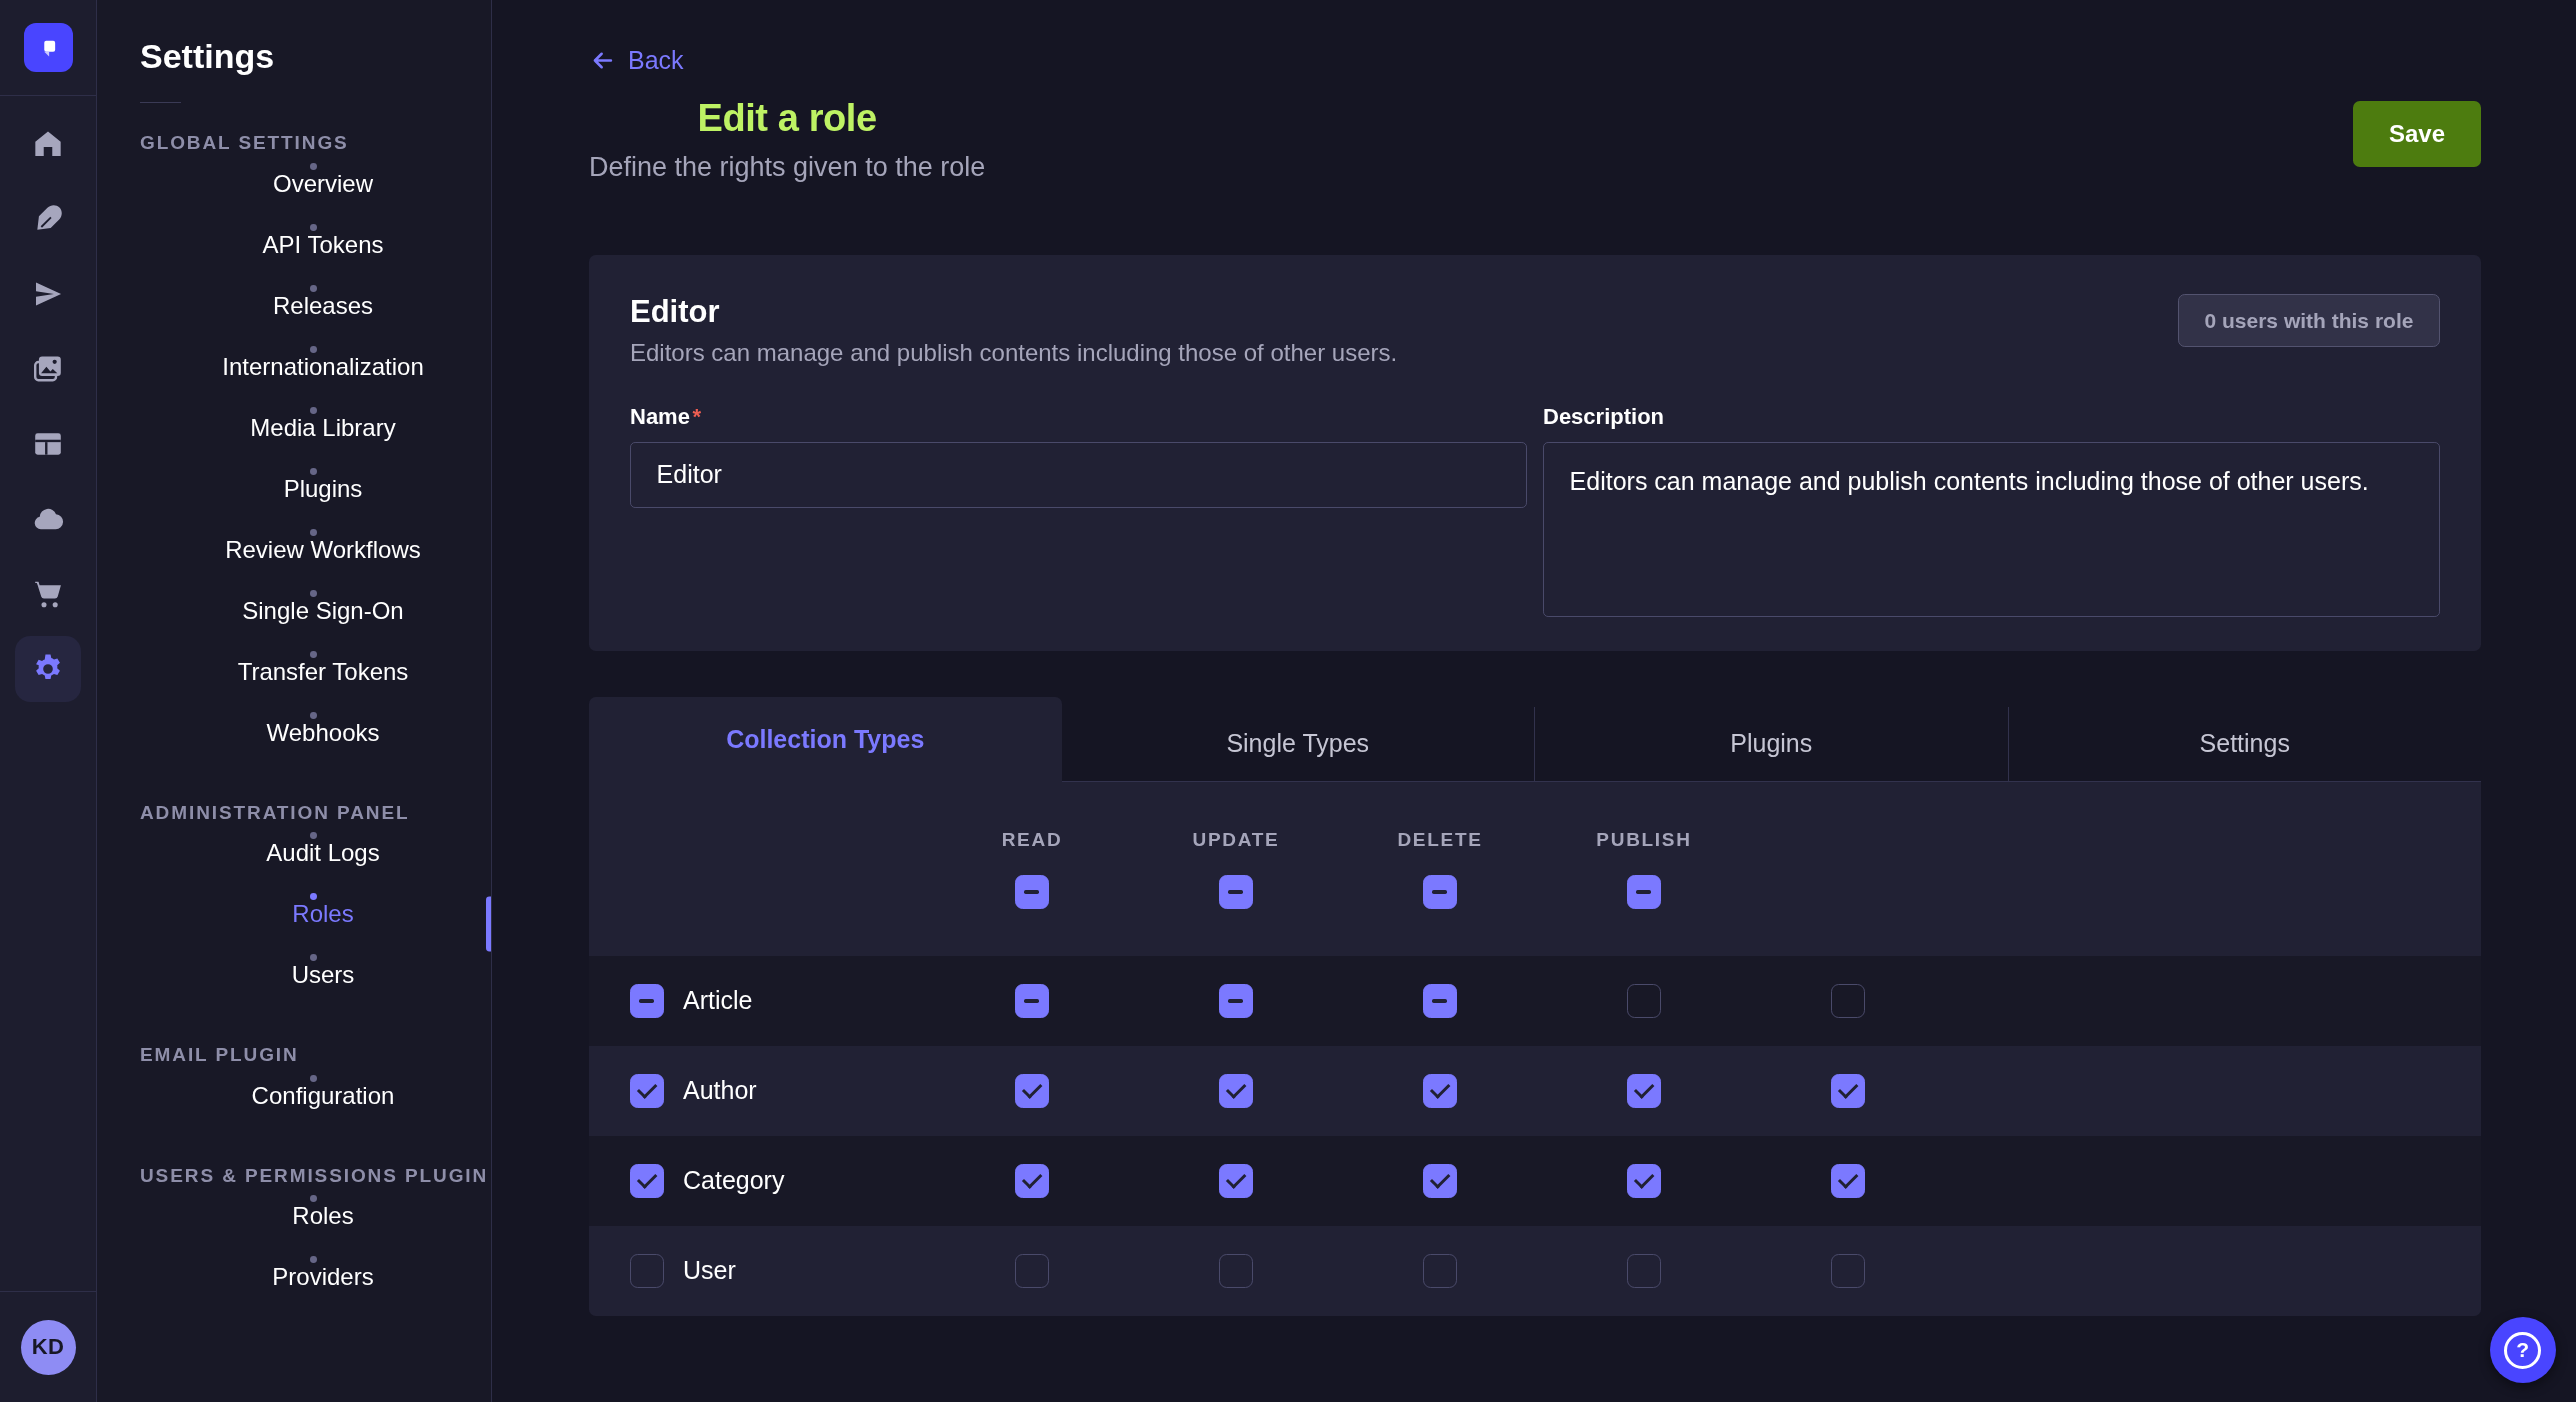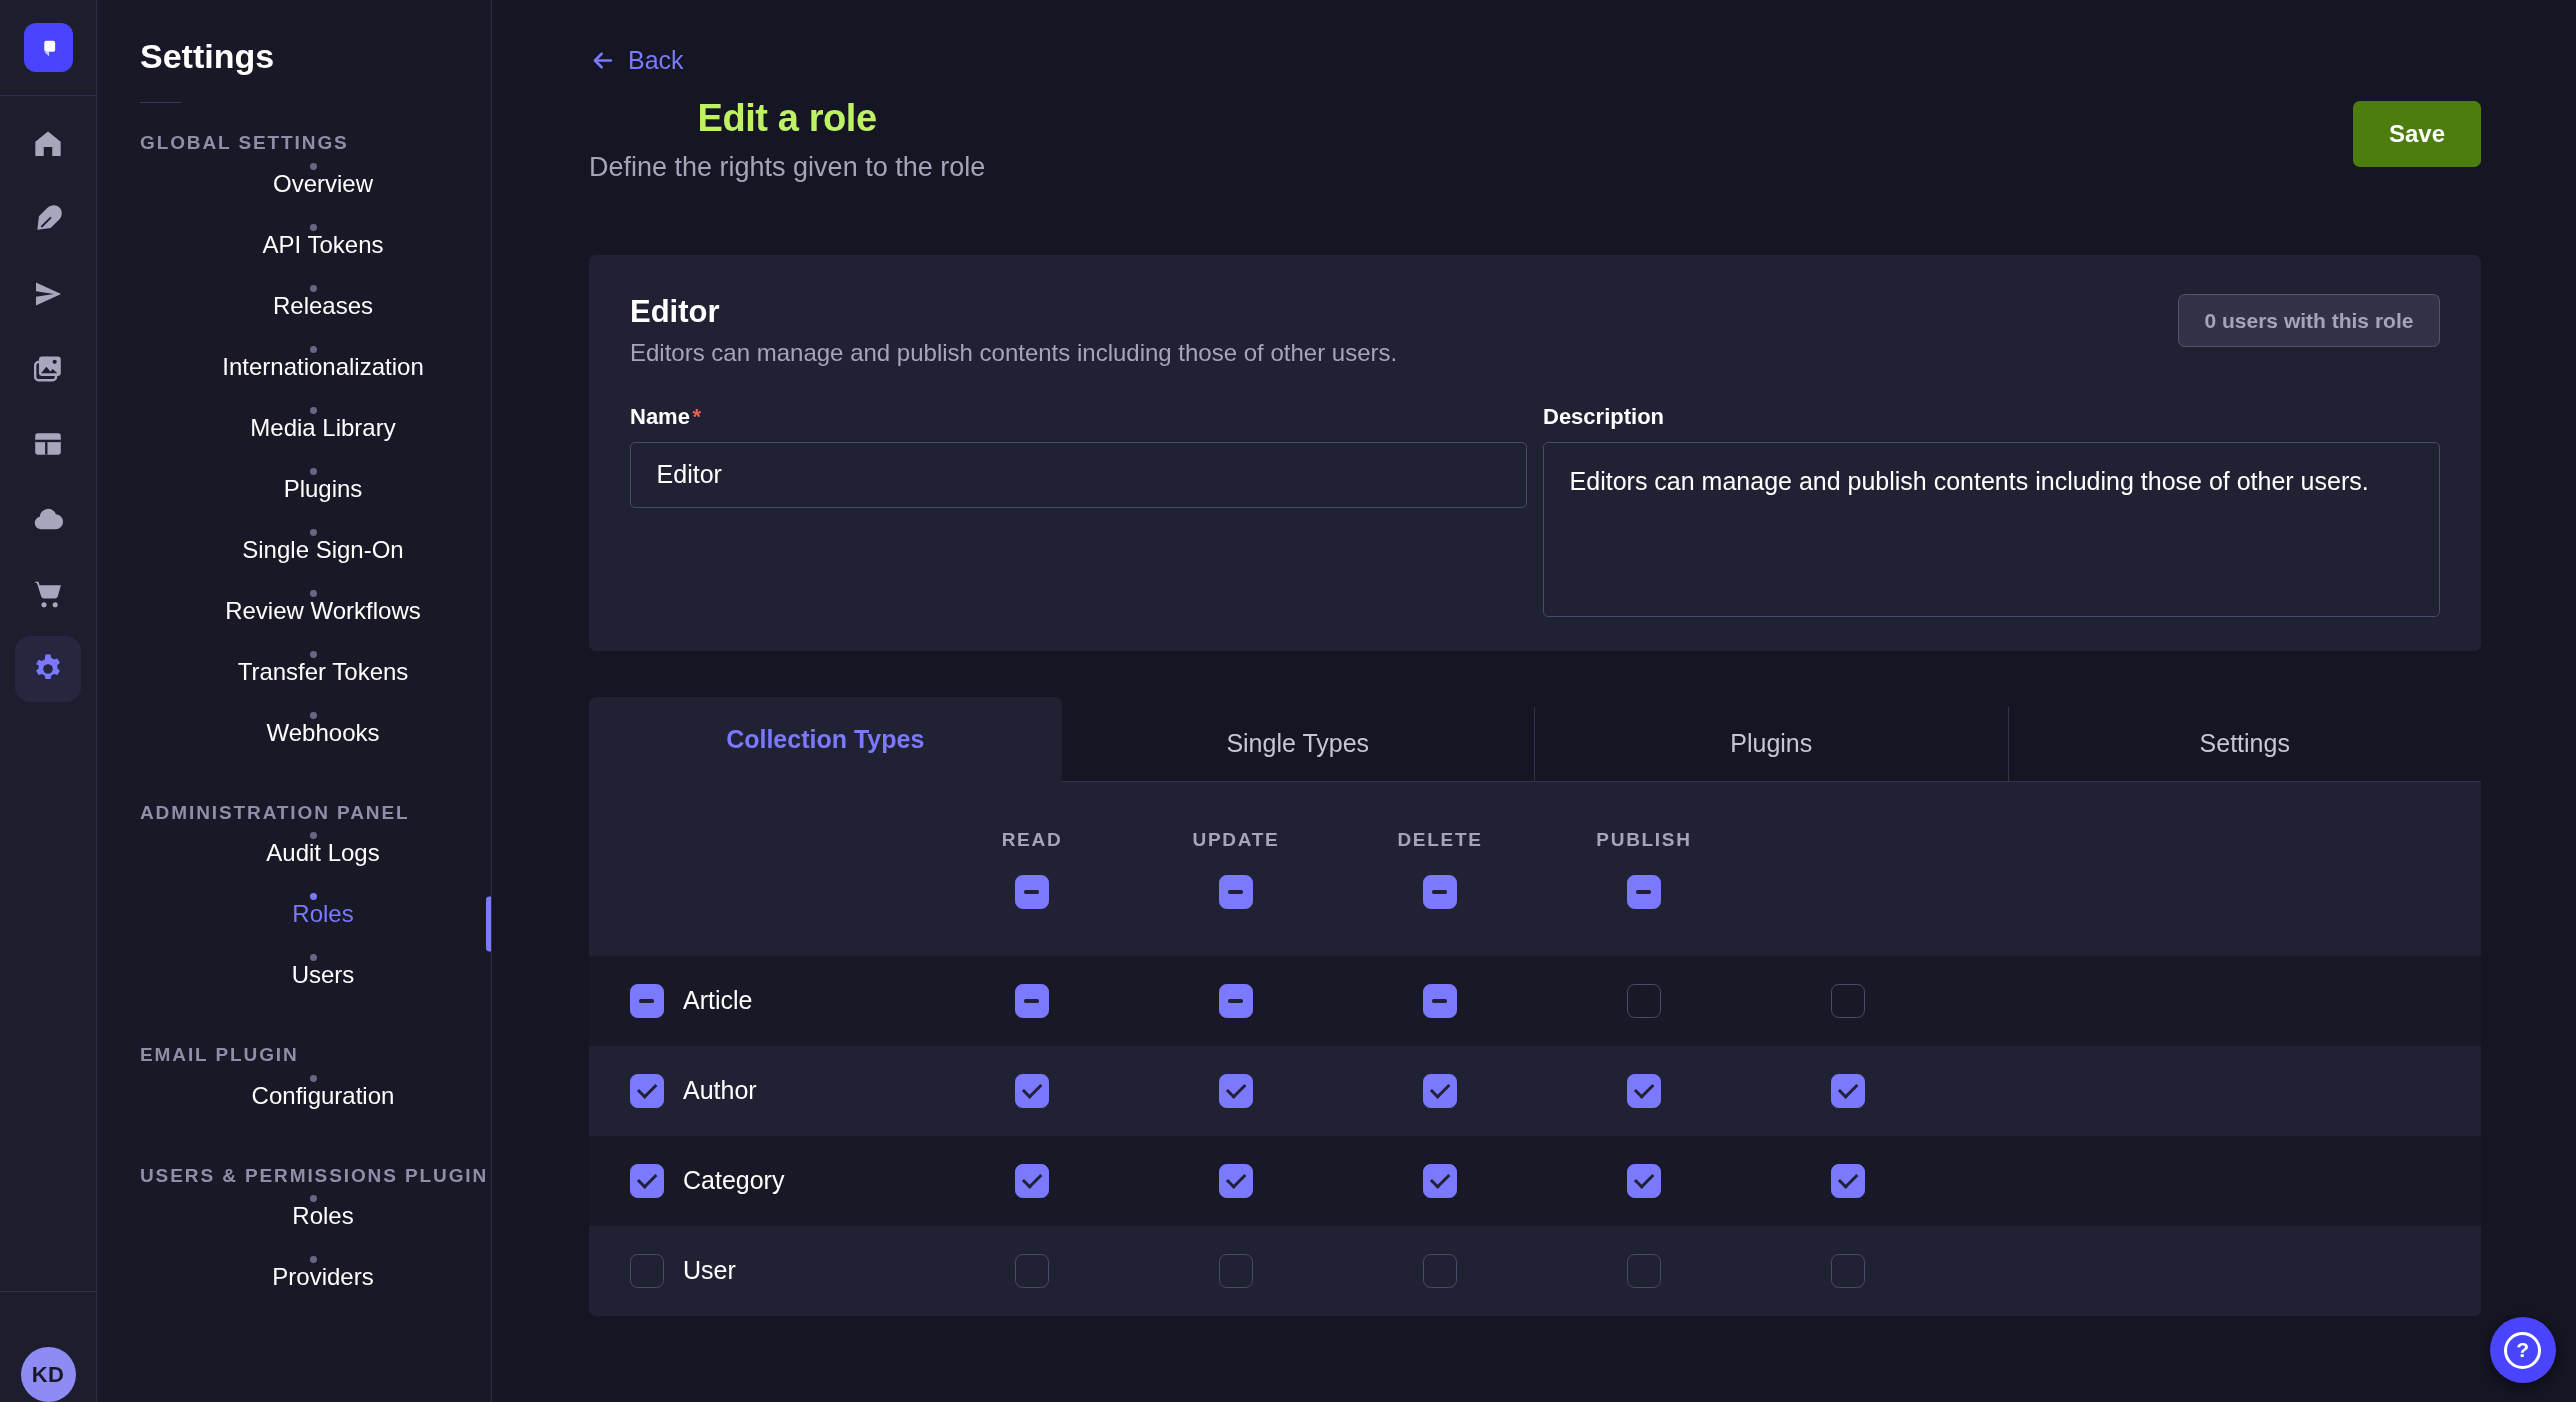--- a/index.html
+++ b/index.html
@@ -8,21 +8,21 @@
 
   
   .rail{width:96px;flex-shrink:0;background:#1d1d2e;border-right:0.9px solid #2e2e48;display:flex;flex-direction:column;align-items:center;}
   .rail-logo-box{height:96px;width:100%;display:flex;align-items:center;justify-content:center;border-bottom:0.9px solid #2e2e48;box-sizing:border-box;}
   .logo{width:49px;height:49px;border-radius:12px;background:#4945ff;display:flex;align-items:center;justify-content:center;}
   .rail-nav{flex:1;display:flex;flex-direction:column;align-items:center;padding-top:32px;gap:43px;}
   .rail-item{width:32px;height:32px;display:flex;align-items:center;justify-content:center;}
   .rail-item svg{width:32px;height:32px;}
   .rail-item.active{width:66px;height:66px;background:#262640;border-radius:15.3px;margin-top:-17px;}
   .rail-item.active svg{width:34px;height:34px;}
-  .rail-bottom{height:111px;width:100%;border-top:0.9px solid #2e2e48;box-sizing:border-box;display:flex;align-items:flex-end;justify-content:center;}
+  .rail-bottom{height:111px;width:100%;border-top:0.9px solid #2e2e48;box-sizing:border-box;display:flex;align-items:center;justify-content:center;}
   .avatar{width:55px;height:55px;border-radius:50%;background:#8e8cf4;color:#181826;font-size:22px;font-weight:700;display:flex;align-items:center;justify-content:center;letter-spacing:0.4px;}
 
   
   .subnav{width:394px;flex-shrink:0;background:#181826;border-right:0.9px solid #2e2e48;box-sizing:content-box;padding-top:37px;position:relative;}
   .subnav-title{font-size:34px;font-weight:700;color:#ffffff;margin-left:43px;}
   .subnav-divider{width:41px;height:1.7px;background:#3a3a55;margin:25.6px 0 29px 43px;}
   .section-label{font-size:19px;font-weight:700;letter-spacing:1.9px;color:#8e8ea9;margin:29px 0 8.5px 43px;}
   .section-label.first{margin-top:0;}
   .nav-item{height:61px;display:flex;align-items:center;padding-left:58px;position:relative;cursor:pointer;flex-direction:column;}
   .dot{width:6.8px;height:6.8px;border-radius:50%;background:#666687;margin-right:19px;flex-shrink:0;}
@@ -173,25 +173,25 @@
     <div class="nav-item">
         <span class="dot"></span>
         <span class="nav-label">Media Library</span>
       </div>
     <div class="nav-item">
         <span class="dot"></span>
         <span class="nav-label">Plugins</span>
       </div>
     <div class="nav-item">
         <span class="dot"></span>
+        <span class="nav-label">Review Workflows</span>
+      </div>
+    <div class="nav-item">
+        <span class="dot"></span>
         <span class="nav-label">Single Sign-On</span>
-      </div>
-    <div class="nav-item">
-        <span class="dot"></span>
-        <span class="nav-label">Review Workflows</span>
       </div>
     <div class="nav-item">
         <span class="dot"></span>
         <span class="nav-label">Transfer Tokens</span>
       </div>
     <div class="nav-item">
         <span class="dot"></span>
         <span class="nav-label">Webhooks</span>
       </div>
 

